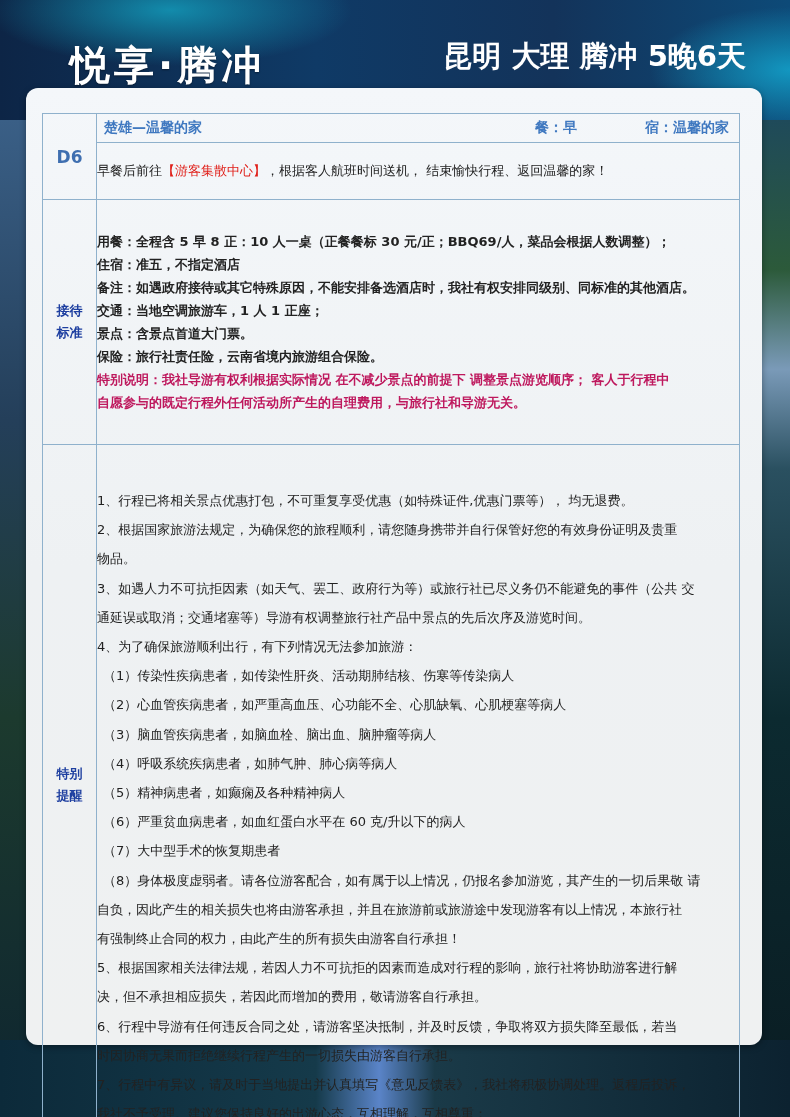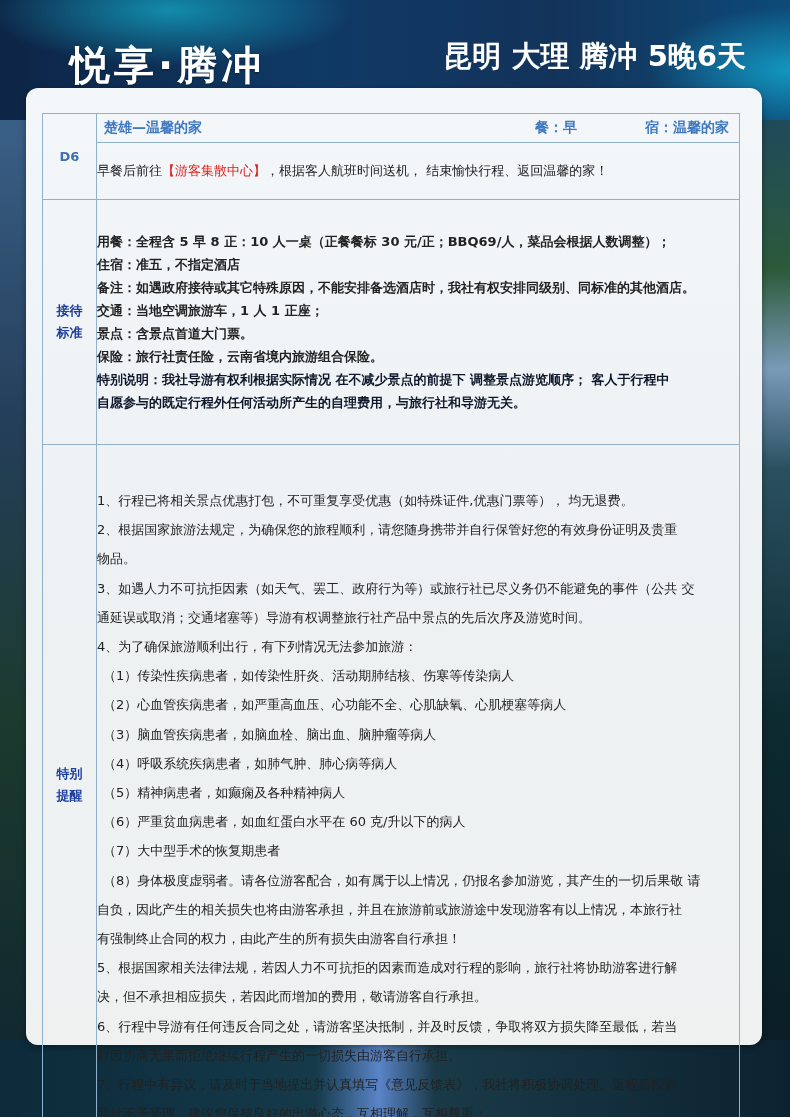--- a/index.html
+++ b/index.html
@@ -45,37 +45,37 @@
     box-shadow: 0 2px 6px rgba(0,0,0,0.35);
   }
   table.itin {
     position:absolute; left:42px; top:113px; width:698px;
     border-collapse:collapse; table-layout:fixed;
     font-size:13px; color:#222;
   }
   table.itin td { border:1px solid #8fb1cc; vertical-align:middle; padding:0; }
   .lblcol { width:54px; }
   .day-label {
-    text-align:center; font-size:13px; font-weight:bold; color:#3f6fb0;
+    text-align:center; font-size:17px; font-weight:bold; color:#3f6fb0;
   }
   .head-row td.head { height:28px; }
   .head-inner {
     display:flex; justify-content:space-between; align-items:center;
     padding:0 10px 0 7px; font-weight:bold; color:#3f78c0; font-size:14px;
   }
   .meal-wrap span { margin-left:16px; }
   .meal-wrap .gap { display:inline-block; width:36px; }
   .desc { padding:0 8px; height:56px; line-height:20px; }
   .hl { color:#e0201a; font-weight:normal; }
   .side-label {
     text-align:center; color:#1e3fa0; font-weight:bold; font-size:13px; line-height:22px;
   }
   .std-cell { height:244px; padding:0 8px; }
   .std-cell .line { line-height:23px; white-space:nowrap;font-weight:bold; }
-  .std-cell .red { color:#0f172a; font-weight:bold; }
+  .std-cell .red { color:#be185d; font-weight:bold; }
   .notice-cell { height:592px; padding:0 8px; vertical-align:top !important; }
   .notice-cell .body { padding-top:38px; line-height:23.2px; }
   .notice-cell .line { white-space:nowrap;margin-top:6px; }
   .notice-cell .sub { padding-left:6px; }
 </style>
 </head>
 <body>
 
 <div class="bg-top"></div>
 <div class="bg-side-left"></div>

